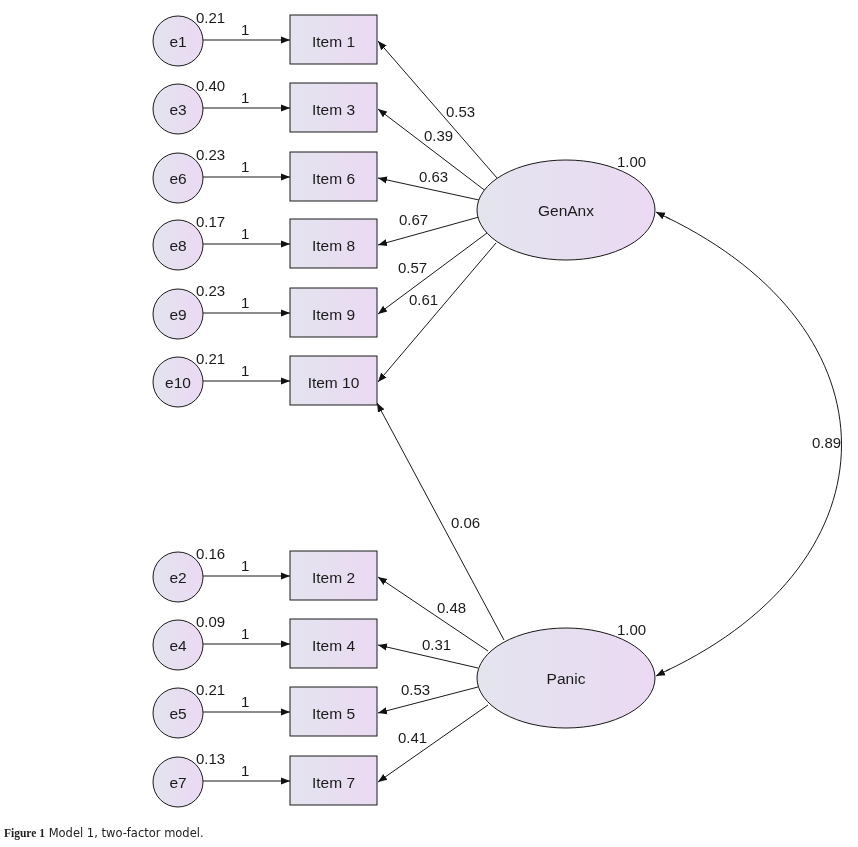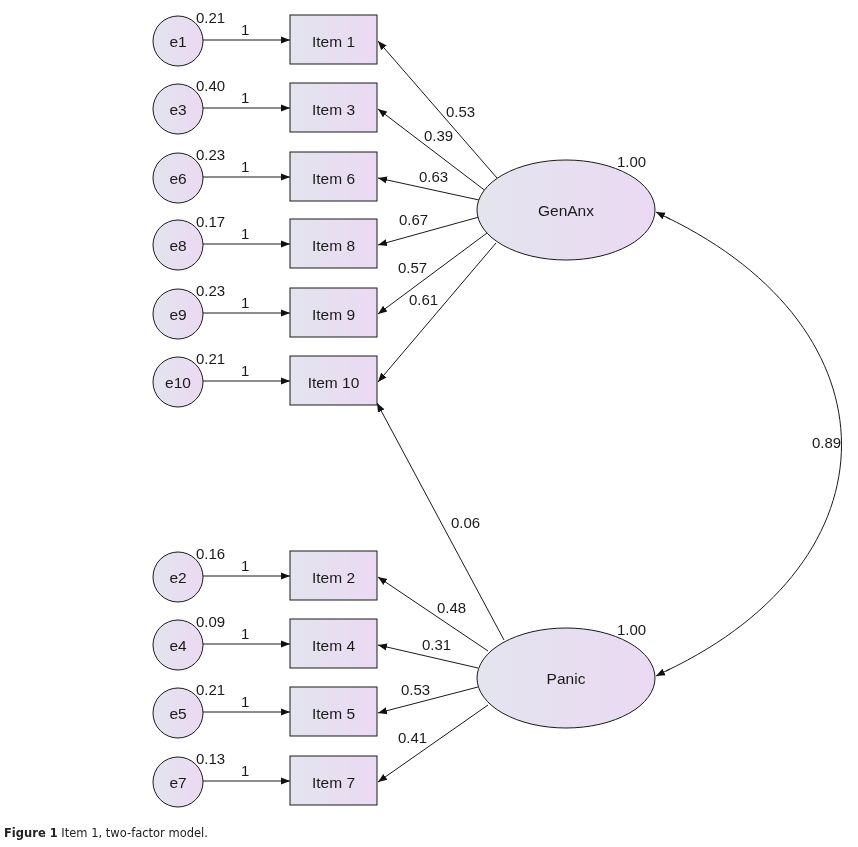--- a/index.html
+++ b/index.html
@@ -1,21 +1,21 @@
 <!DOCTYPE html>
 <html><head>
 <meta charset="utf-8">
 <style>
   html, body { margin: 0; padding: 0; background: #ffffff; }
   body { width: 858px; height: 847px; position: relative; overflow: hidden; }
   #diagram { position: absolute; left: 0; top: 0; width: 858px; height: 820px; }
   #diagram text { font-family: "Liberation Sans", sans-serif; font-size: 15px; fill: #1a1a1a; }
   #diagram .node-text { font-size: 15.5px; }
   .caption { position: absolute; left: 4px; top: 826px; font-family: "DejaVu Sans", sans-serif; font-size: 11.5px; color: #222; white-space: nowrap; }
-  .caption b { font-weight: bold; }
+  .caption b { font-weight: bold; font-family: Liberation Serif, serif; }
 </style>
 </head>
 <body>
 
 <svg id="diagram" width="858" height="820" viewBox="0 0 858 820" xmlns="http://www.w3.org/2000/svg">
   <defs>
     <linearGradient id="nodeGrad" x1="0" y1="0" x2="1" y2="0">
       <stop offset="0" id="grad-start" stop-color="#e3e4ee"></stop>
       <stop offset="1" id="grad-end" stop-color="#ebd9f3"></stop>
     </linearGradient>
@@ -126,13 +126,13 @@
       <text x="333.5" y="788" text-anchor="middle" class="node-text">Item 7</text>
       <text x="196" y="764" text-anchor="start">0.13</text>
       <text x="241" y="776" text-anchor="start">1</text>
       <text x="566" y="216" text-anchor="middle" class="node-text">GenAnx</text>
       <text x="617" y="167" text-anchor="start">1.00</text>
       <text x="566" y="684" text-anchor="middle" class="node-text">Panic</text>
       <text x="617" y="635" text-anchor="start">1.00</text>
     </g>
 </svg>
 
-<div class="caption"><b>Figure 1</b> <span>Item 1, two-factor model.</span></div>
+<div class="caption"><b>Figure 1</b> <span>Model 1, two-factor model.</span></div>
 
 </body></html>

